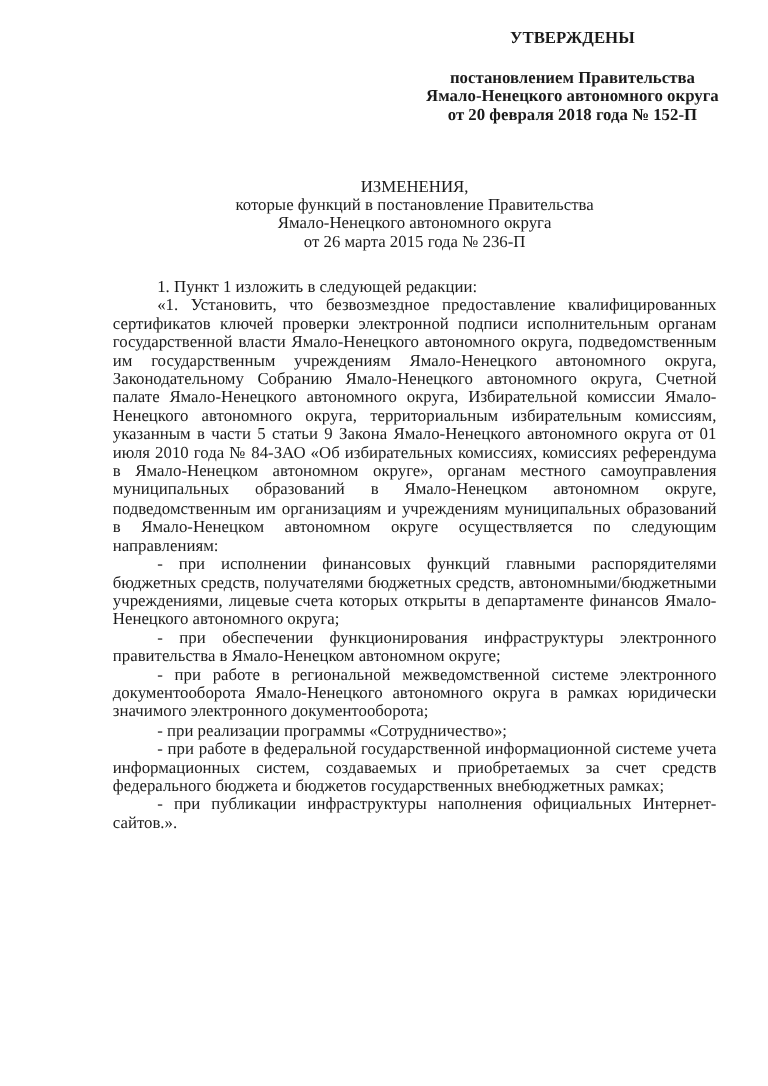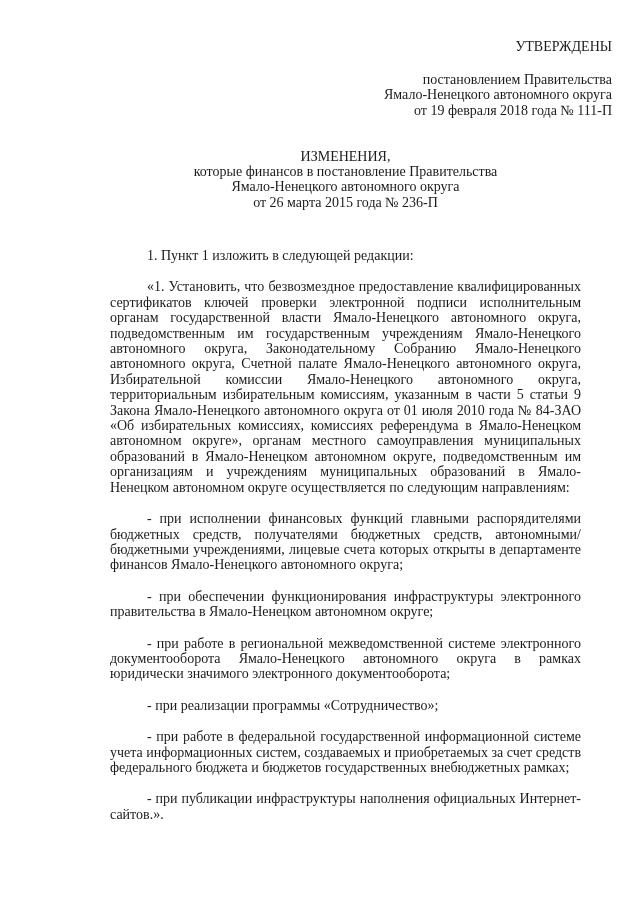--- a/index.html
+++ b/index.html
@@ -15,26 +15,27 @@
     background: #ffffff;
     overflow: hidden;
     font-family: "Liberation Serif", "DejaVu Serif", serif;
     color: #1b1b1b;
     -webkit-font-smoothing: antialiased;
   }
   
   .approval-block {
     position: absolute;
     left: 342px;
-    top: 39px;
+    top: 25px;
     width: 270px;
     font-size: 14px;
     line-height: 15.5px;
-    text-align: right;
+    text-align: center;
     white-space: nowrap;
+    font-weight: bold;
   }
   .approval-gap {
     height: 17px;
   }
   
   .title-block {
     position: absolute;
     left: 94px;
     top: 149px;
     width: 503px;
@@ -47,41 +48,41 @@
   .body-block {
     position: absolute;
     left: 94px;
     top: 232px;
     width: 503px;
     font-size: 14px;
     line-height: 15.4px;
     text-align: justify;
   }
   .body-block p {
-    margin: 16px;
+    margin: 0;
     padding: 0;
     text-indent: 37px;
   }
 </style>
 </head>
 <body>
 
 <div class="page">
 
   <div class="approval-block">
     <div>УТВЕРЖДЕНЫ</div>
     <div class="approval-gap"></div>
     <div>постановлением Правительства</div>
     <div>Ямало-Ненецкого автономного округа</div>
-    <div>от 19 февраля 2018 года № 111-П</div>
+    <div>от 20 февраля 2018 года № 152-П</div>
   </div>
 
   <div class="title-block">
     <div>ИЗМЕНЕНИЯ,</div>
-    <div>которые финансов в постановление Правительства</div>
+    <div>которые функций в постановление Правительства</div>
     <div>Ямало-Ненецкого автономного округа</div>
     <div>от 26 марта 2015 года № 236-П</div>
   </div>
 
   <div class="body-block">
     <p>1. Пункт 1 изложить в следующей редакции:</p>
     <p>«1. Установить, что безвозмездное предоставление квалифицированных сертификатов ключей проверки электронной подписи исполнительным органам государственной власти Ямало-Ненецкого автономного округа, подведомственным им государственным учреждениям Ямало-Ненецкого автономного округа, Законодательному Собранию Ямало-Ненецкого автономного округа, Счетной палате Ямало-Ненецкого автономного округа, Избирательной комиссии Ямало-Ненецкого автономного округа, территориальным избирательным комиссиям, указанным в части 5 статьи 9 Закона Ямало-Ненецкого автономного округа от 01 июля 2010 года № 84-ЗАО «Об избирательных комиссиях, комиссиях референдума в Ямало-Ненецком автономном округе», органам местного самоуправления муниципальных образований в Ямало-Ненецком автономном округе, подведомственным им организациям и учреждениям муниципальных образований в Ямало-Ненецком автономном округе осуществляется по следующим направлениям:</p>
     <p>- при исполнении финансовых функций главными распорядителями бюджетных средств, получателями бюджетных средств, автономными/бюджетными учреждениями, лицевые счета которых открыты в департаменте финансов Ямало-Ненецкого автономного округа;</p>
     <p>- при обеспечении функционирования инфраструктуры электронного правительства в Ямало-Ненецком автономном округе;</p>
     <p>- при работе в региональной межведомственной системе электронного документооборота Ямало-Ненецкого автономного округа в рамках юридически значимого электронного документооборота;</p>

